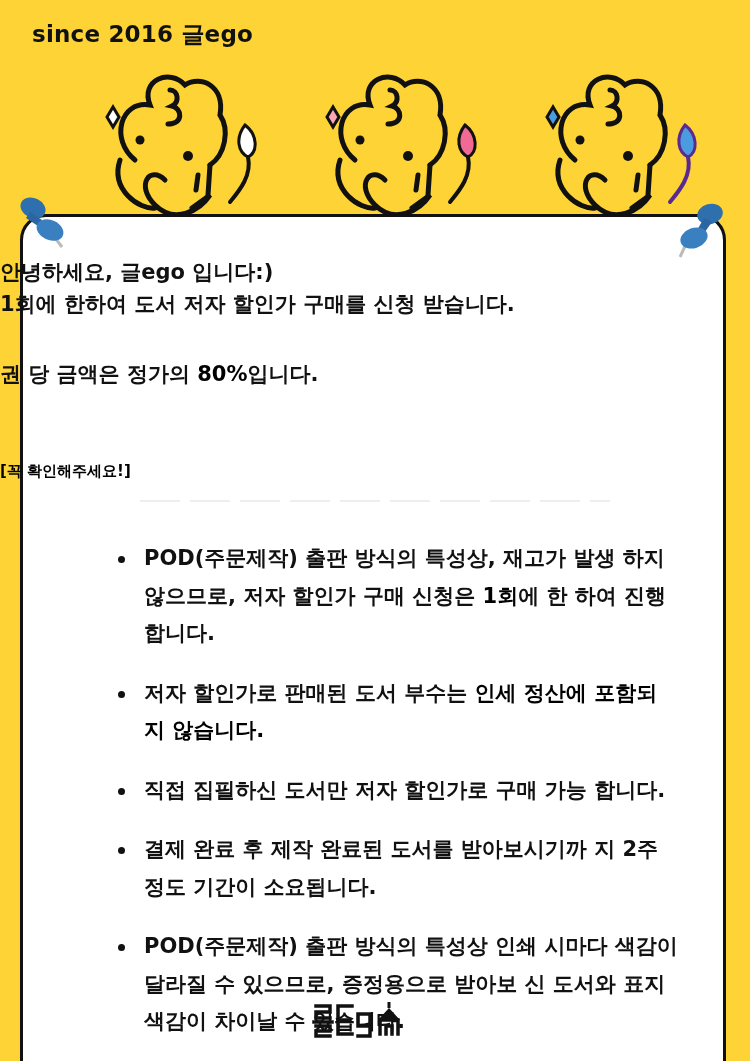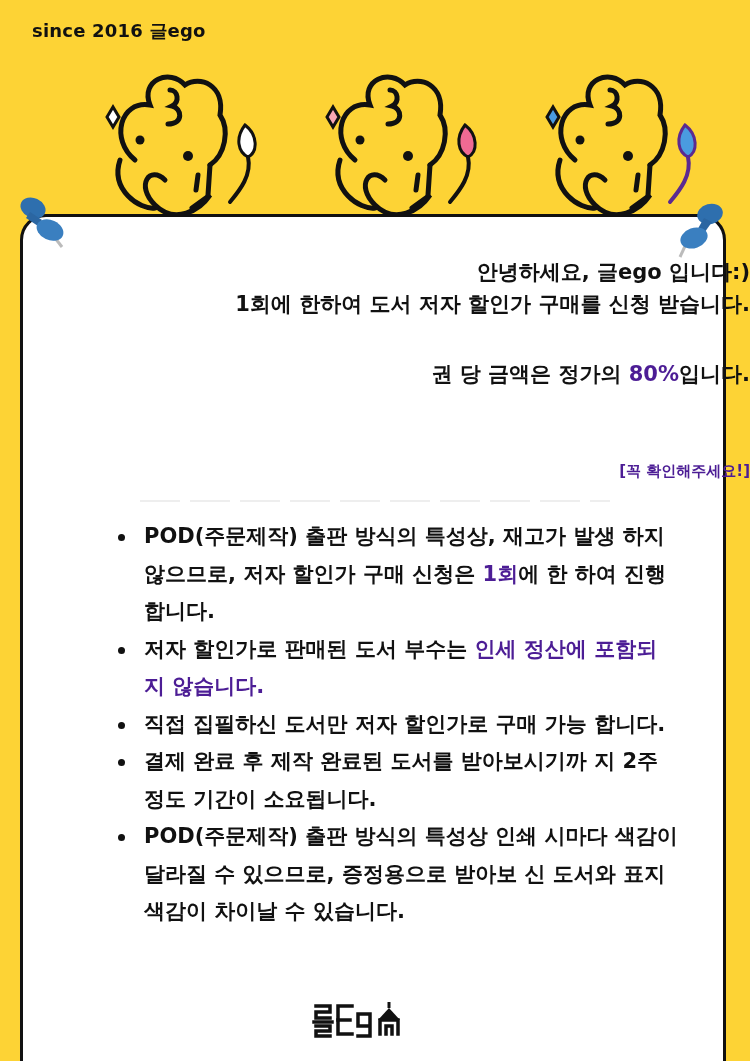--- a/index.html
+++ b/index.html
@@ -4,40 +4,40 @@
   <style>
     html, body { margin: 0; padding: 0; }
     body {
       width: 750px; height: 1061px; overflow: hidden; position: relative;
       background: #FDD335;
       font-family: "DejaVu Sans", sans-serif;
       color: #111;
     }
     .tagline {
       position: absolute; left: 32px; top: 19px;
-      font-size: 18px; font-weight: bold; letter-spacing: 0.2px; color: #111;
+      font-size: 23px; font-weight: bold; letter-spacing: 0.2px; color: #111;
     }
     .mascots { position: absolute; left: 0; top: 60px; width: 750px; height: 170px; }
     .mascot { position: absolute; top: 0; width: 180px; height: 170px; }
     .card {
       position: absolute; left: 20px; top: 214px; width: 706px; height: 900px;
       background: #fff; border: 3px solid #111; border-radius: 26px 26px 0 0;
       box-sizing: border-box;
     }
     .pin { position: absolute; width: 56px; height: 56px; }
-    .center-block { position: absolute; left: 0; width: 750px; text-align: right; }
+    .center-block { position: absolute; left: 0; width: 750px; text-align: left; }
     .line { font-size: 21px; line-height: 32px; font-weight: bold; white-space: nowrap; }
-    .red { color: #4c1d95; }
+    .red { color: #000000; }
     .warn { font-size: 15px; font-weight: bold; }
     .faint-line {
       position: absolute; left: 140px; top: 500px; width: 470px; height: 2px;
       background: repeating-linear-gradient(90deg, #eeeeee 0 40px, transparent 40px 50px);
     }
     .bullets { position: absolute; left: 118px; top: 518px; width: 560px; }
-    .bullet { position: relative; padding-left: 26px; }
+    .bullet { position: relative; padding-left: 26px; margin-top: 22px; }
     .bullet .dot {
       position: absolute; left: 0; top: 16px; width: 7px; height: 7px; border-radius: 50%; background: #111;
     }
     .bullet .text {
       font-size: 21px; font-weight: bold; line-height: 37.5px; display: block;
     }
     .logo { position: absolute; left: 312px; top: 1000px; width: 110px; height: 38px; }
   </style>
 </head>
 <body>

